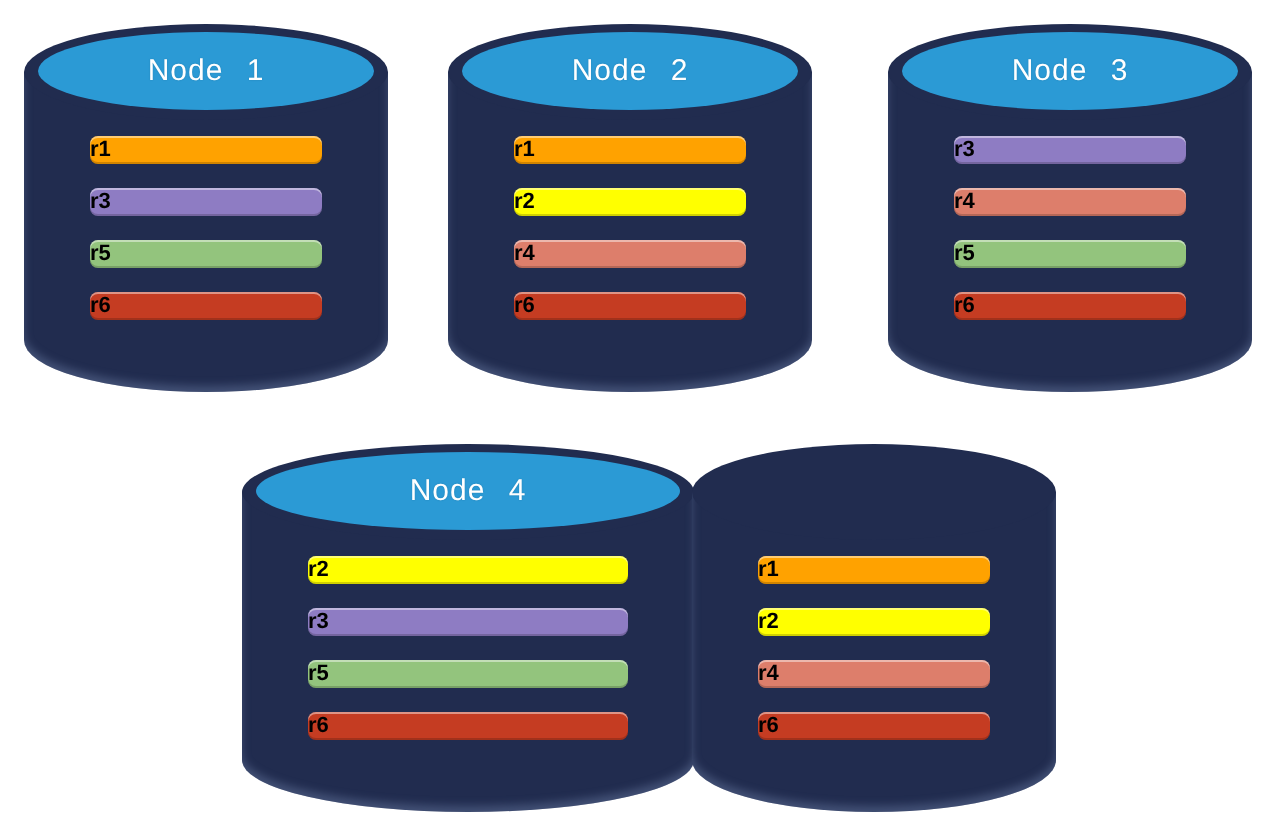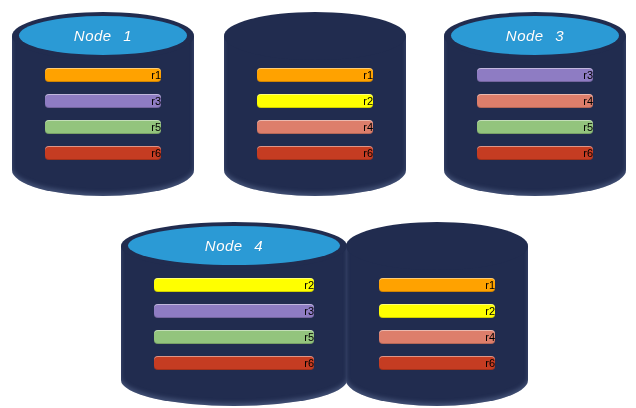--- a/index.html
+++ b/index.html
@@ -18,29 +18,28 @@
     border-radius:50%;
   }
   .cyl-cap-inner {
     position:absolute; top:4px; left:7px; right:7px; height:39px;
     border-radius:50%;
     display:flex; align-items:center; justify-content:center;
   }
   .node-title {
     color:#ffffff; font-size:15px; letter-spacing:0.5px; word-spacing:7px;
     text-shadow:0 0 1px rgba(0,0,0,0.15);
-    font-style:italic;
   }
   .bars {
     position:absolute; top:56px; left:33px; right:33px;
     display:flex; flex-direction:column; gap:12px;
   }
   .bar {
     height:14px; line-height:14px; border-radius:4px;
-    font-size:11px; font-weight:normal; color:#000; text-align:right;
+    font-size:11px; font-weight:bold; color:#000; text-align:left;
     box-shadow: inset 0 1px 0 rgba(255,255,255,0.45), inset 0 -1px 0 rgba(0,0,0,0.18);
   }
 </style>
 </head>
 <body>
 
 <div class="canvas">
 
   <div class="node" style="left:12px; top:12px;">
     <div class="cyl-body" style="background: rgb(33, 44, 79);"></div>
@@ -52,20 +51,23 @@
       <div class="bar" style="background: rgb(255, 162, 0);">r1</div>
       <div class="bar" style="background: rgb(142, 124, 195);">r3</div>
       <div class="bar" style="background: rgb(147, 196, 125);">r5</div>
       <div class="bar" style="background: rgb(197, 60, 34);">r6</div>
     </div>
   </div>
 
   <div class="node" style="left:224px; top:12px;">
     <div class="cyl-body" style="background: rgb(33, 44, 79);"></div>
     <div class="cyl-cap-outer" style="background: rgb(33, 44, 79);"></div>
+    <div class="cyl-cap-inner" style="background: rgb(43, 154, 213);">
+      <span class="node-title">Node 2</span>
+    </div>
     <div class="bars">
       <div class="bar" style="background: rgb(255, 162, 0);">r1</div>
       <div class="bar" style="background: rgb(255, 255, 0);">r2</div>
       <div class="bar" style="background: rgb(221, 126, 107);">r4</div>
       <div class="bar" style="background: rgb(197, 60, 34);">r6</div>
     </div>
   </div>
 
   <div class="node" style="left:444px; top:12px;">
     <div class="cyl-body" style="background: rgb(33, 44, 79);"></div>

